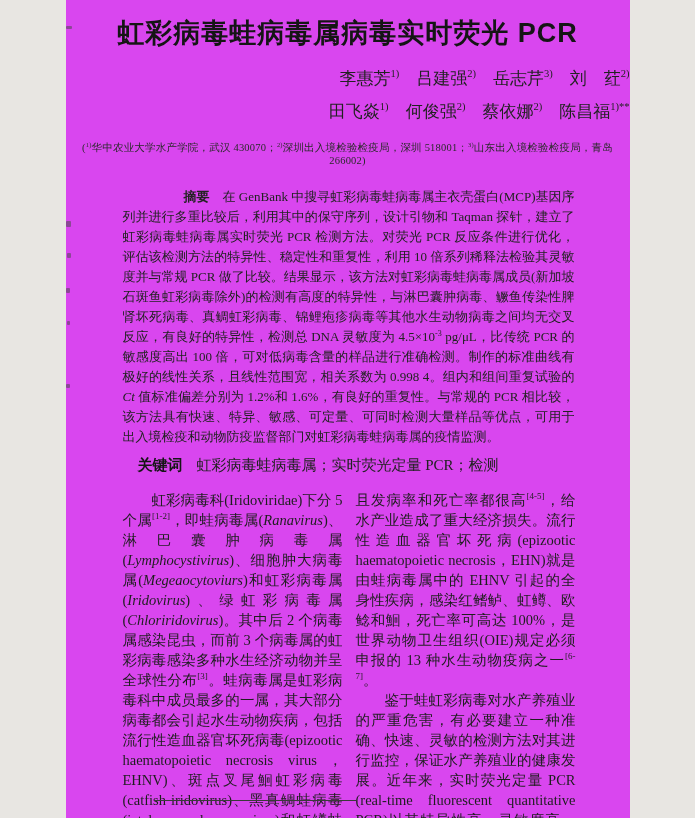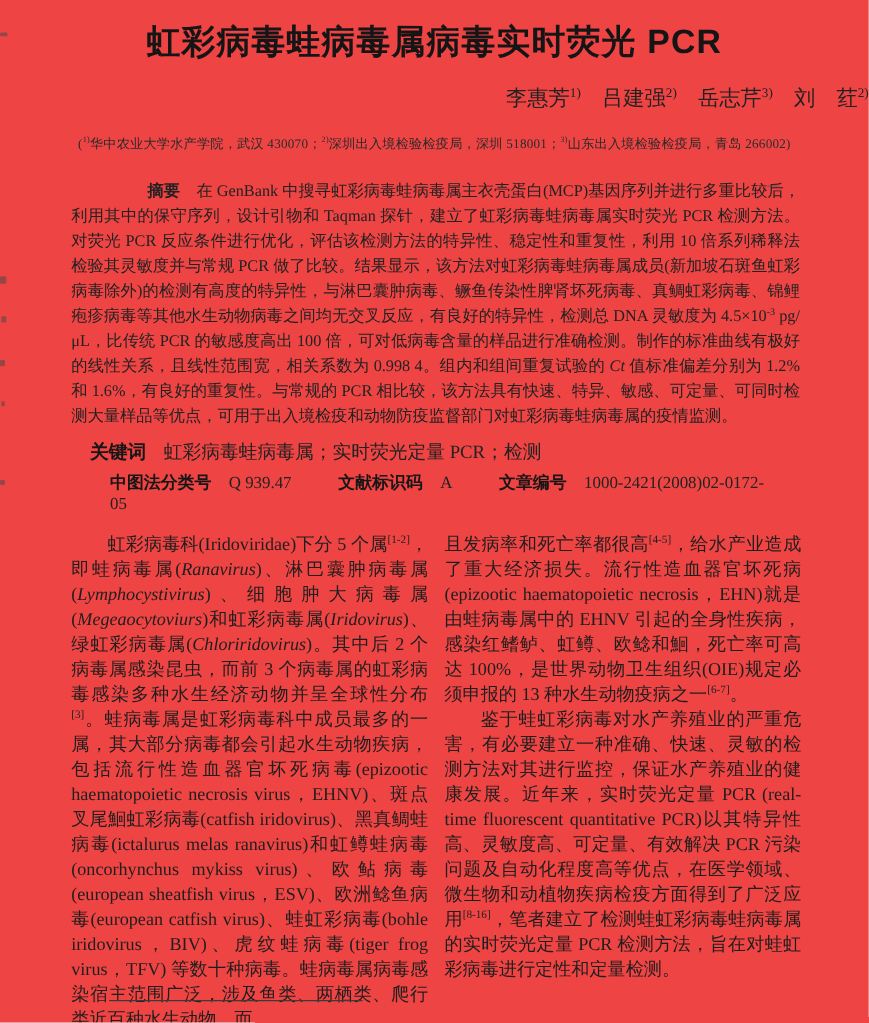--- a/index.html
+++ b/index.html
@@ -1,18 +1,18 @@
 <!DOCTYPE html>
 <html><head>
 <meta charset="utf-8">
 <style>
   html,body{margin:0;padding:0;background:#e8e6e2;}
   .page{
-    width:695px;height:818px;position:relative;overflow:hidden;
-    background:#ef4444;
+    width:564px;height:818px;position:relative;overflow:hidden;
+    background:#d946ef;
     font-family:"Liberation Serif","DejaVu Serif",serif;
     color:#1b1b1b;margin:0 auto;
   }
   .title{
     text-align:center;padding-top:12px;
     font-family:"Liberation Sans","DejaVu Sans",sans-serif;
     font-weight:bold;font-size:27px;line-height:42px;letter-spacing:1px;color:#151515;
   }
   .authors{
     text-align:right;margin-top:8px;font-size:17px;line-height:33px;color:#222;
@@ -52,35 +52,31 @@
 <body>
 
 <div class="page">
 
   <div class="title">
     <div>虹彩病毒蛙病毒属病毒实时荧光 PCR</div>
   </div>
 
   <div class="authors">
     <div class="rich"><span>李惠芳</span><sup>1)</sup><span>　</span><span>吕建强</span><sup>2)</sup><span>　</span><span>岳志芹</span><sup>3)</sup><span>　</span><span>刘　荭</span><sup>2)</sup></div>
+    <div class="rich"><span>田飞焱</span><sup>1)</sup><span>　</span><span>何俊强</span><sup>2)</sup><span>　</span><span>蔡依娜</span><sup>2)</sup><span>　</span><span>陈昌福</span><sup>1)**</sup></div>
   </div>
 
   <div class="affil rich"><span>(</span><sup>1)</sup><span>华中农业大学水产学院，武汉 430070；</span><sup>2)</sup><span>深圳出入境检验检疫局，深圳 518001；</span><sup>3)</sup><span>山东出入境检验检疫局，青岛 266002)</span></div>
 
   <p class="abstract rich"><span class="b">摘要</span><span>　在 GenBank 中搜寻虹彩病毒蛙病毒属主衣壳蛋白(MCP)基因序列并进行多重比较后，利用其中的保守序列，设计引物和 Taqman 探针，建立了虹彩病毒蛙病毒属实时荧光 PCR 检测方法。对荧光 PCR 反应条件进行优化，评估该检测方法的特异性、稳定性和重复性，利用 10 倍系列稀释法检验其灵敏度并与常规 PCR 做了比较。结果显示，该方法对虹彩病毒蛙病毒属成员(新加坡石斑鱼虹彩病毒除外)的检测有高度的特异性，与淋巴囊肿病毒、鳜鱼传染性脾肾坏死病毒、真鲷虹彩病毒、锦鲤疱疹病毒等其他水生动物病毒之间均无交叉反应，有良好的特异性，检测总 DNA 灵敏度为 4.5×10</span><sup>-3</sup><span> pg/μL，比传统 PCR 的敏感度高出 100 倍，可对低病毒含量的样品进行准确检测。制作的标准曲线有极好的线性关系，且线性范围宽，相关系数为 0.998 4。组内和组间重复试验的 </span><span class="i">Ct</span><span> 值标准偏差分别为 1.2%和 1.6%，有良好的重复性。与常规的 PCR 相比较，该方法具有快速、特异、敏感、可定量、可同时检测大量样品等优点，可用于出入境检疫和动物防疫监督部门对虹彩病毒蛙病毒属的疫情监测。</span></p>
 
   <div class="kw-line">
     <span class="lbl">关键词</span><span class="val">虹彩病毒蛙病毒属；实时荧光定量 PCR；检测</span>
   </div>
 
-  <div class="meta-line">
-    <span class="pair"><span class="lbl">中图法分类号</span><span class="val">Q 939.47</span></span>
-    <span class="pair"><span class="lbl">文献标识码</span><span class="val">A</span></span>
-    <span class="pair"><span class="lbl">文章编号</span><span class="val">1000-2421(2008)02-0172-05</span></span>
-  </div>
 
   <div class="body-cols">
     <div class="col">
         <p class="body-p rich indent"><span>虹彩病毒科(Iridoviridae)下分 5 个属</span><sup>[1-2]</sup><span>，即蛙病毒属(</span><span class="i">Ranavirus</span><span>)、淋巴囊肿病毒属(</span><span class="i">Lymphocystivirus</span><span>)、细胞肿大病毒属(</span><span class="i">Megeaocytoviurs</span><span>)和虹彩病毒属(</span><span class="i">Iridovirus</span><span>)、绿虹彩病毒属(</span><span class="i">Chloriridovirus</span><span>)。其中后 2 个病毒属感染昆虫，而前 3 个病毒属的虹彩病毒感染多种水生经济动物并呈全球性分布</span><sup>[3]</sup><span>。蛙病毒属是虹彩病毒科中成员最多的一属，其大部分病毒都会引起水生动物疾病，包括流行性造血器官坏死病毒(epizootic haematopoietic necrosis virus，EHNV)、斑点叉尾鮰虹彩病毒(catfish iridovirus)、黑真鲷蛙病毒(ictalurus melas ranavirus)和虹鳟蛙病毒(oncorhynchus mykiss virus)、欧鲇病毒(european sheatfish virus，ESV)、欧洲鲶鱼病毒(european catfish virus)、蛙虹彩病毒(bohle iridovirus，BIV)、虎纹蛙病毒(tiger frog virus，TFV) 等数十种病毒。蛙病毒属病毒感染宿主范围广泛，涉及鱼类、两栖类、爬行类近百种水生动物，而</span></p>
       </div>
     <div class="col">
         <p class="body-p rich"><span>且发病率和死亡率都很高</span><sup>[4-5]</sup><span>，给水产业造成了重大经济损失。流行性造血器官坏死病(epizootic haematopoietic necrosis，EHN)就是由蛙病毒属中的 EHNV 引起的全身性疾病，感染红鳍鲈、虹鳟、欧鲶和鮰，死亡率可高达 100%，是世界动物卫生组织(OIE)规定必须申报的 13 种水生动物疫病之一</span><sup>[6-7]</sup><span>。</span></p>
         <p class="body-p rich indent"><span>鉴于蛙虹彩病毒对水产养殖业的严重危害，有必要建立一种准确、快速、灵敏的检测方法对其进行监控，保证水产养殖业的健康发展。近年来，实时荧光定量 PCR (real-time fluorescent quantitative PCR)以其特异性高、灵敏度高、可定量、有效解决 PCR 污染问题及自动化程度高等优点，在医学领域、微生物和动植物疾病检疫方面得到了广泛应用</span><sup>[8-16]</sup><span>，笔者建立了检测蛙虹彩病毒蛙病毒属的实时荧光定量 PCR 检测方法，旨在对蛙虹彩病毒进行定性和定量检测。</span></p>
       </div>
   </div>

